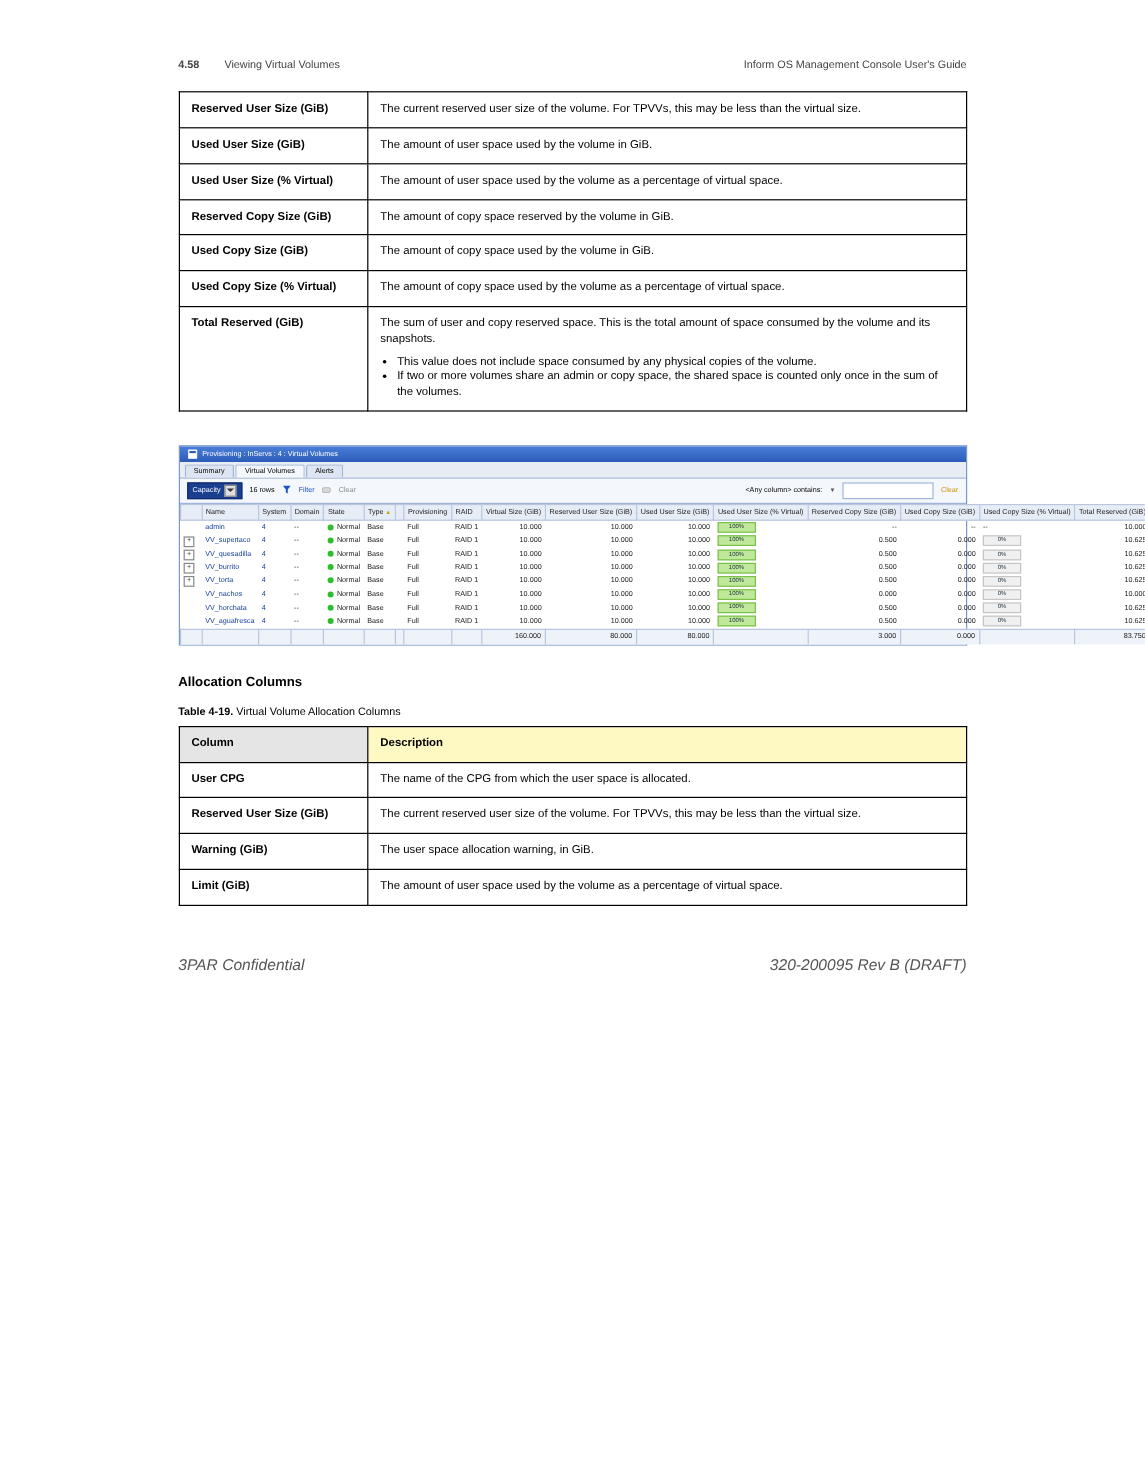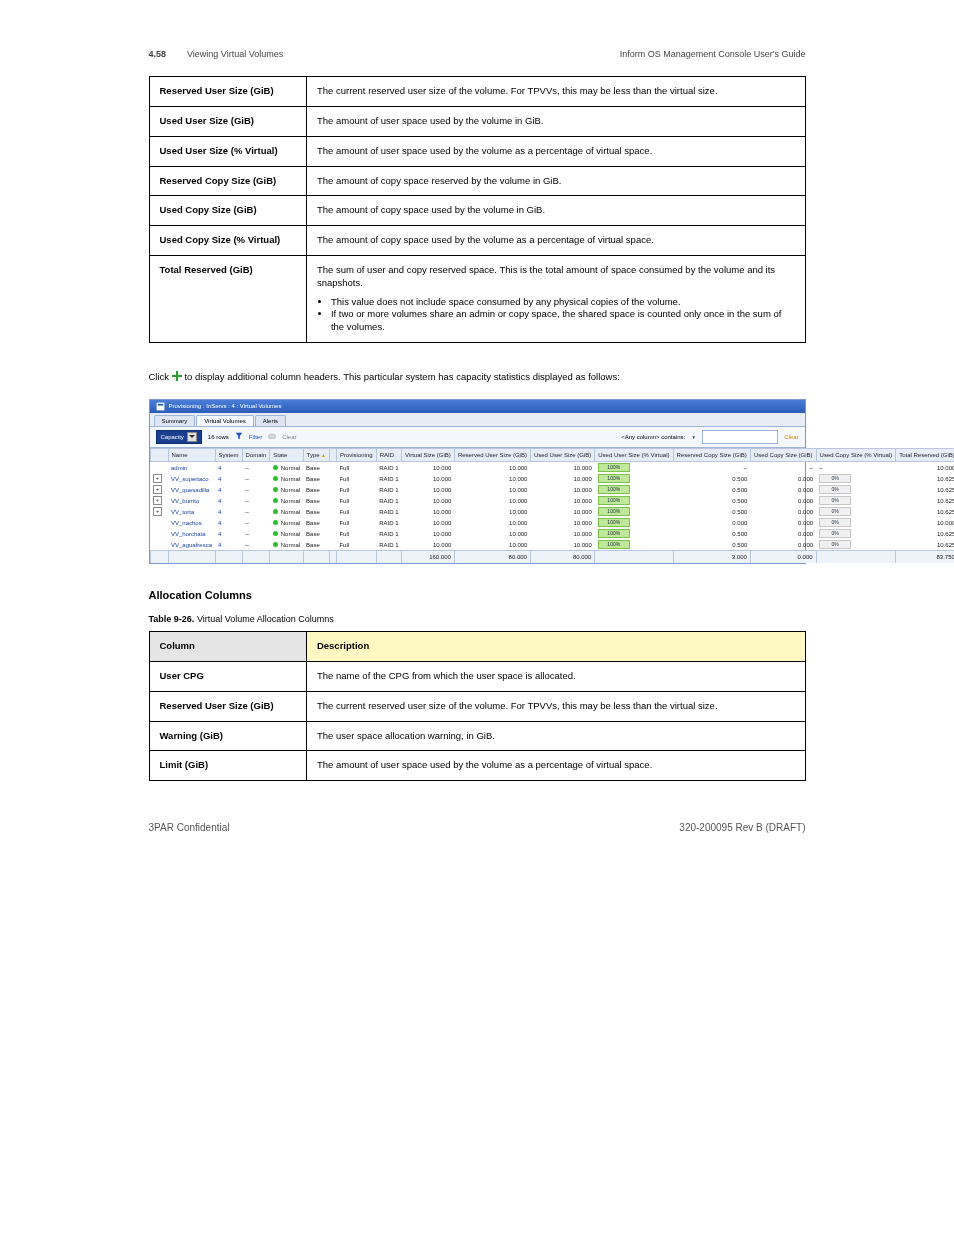--- a/index.html
+++ b/index.html
@@ -99,30 +99,20 @@
           <td class="k"><b>Total Reserved (GiB)</b></td>
           <td>The sum of user and copy reserved space. This is the total amount of space consumed by the volume and its snapshots.<ul style="margin: 6px 0px 0px 14px; padding: 0px;">
               <li>This value does not include space consumed by any physical copies of the volume.</li>
               <li>If two or more volumes share an admin or copy space, the shared space is counted only once in the sum of the volumes.</li>
             </ul></td>
         </tr>
       </tbody>
   </table>
 
   <div class="figwrap">
-    <div class="figlead">
-      <span>Click </span>
-      <span class="addicon">
-        <svg width="10" height="10" viewBox="0 0 10 10">
-            <rect x="0" y="4" width="10" height="2" fill="#2aa12a"></rect>
-            <rect x="4" y="0" width="2" height="10" fill="#2aa12a"></rect>
-          </svg>
-      </span>
-      <span> to display additional column headers. This particular system has capacity statistics displayed as follows:</span>
-    </div>
 
     <div class="ss">
       <div class="titlebar">
         <svg viewBox="0 0 10 10">
             <rect x="1" y="1" width="8" height="8" fill="#fff" stroke="#fff" stroke-width="0.5"></rect>
             <rect x="2" y="2" width="6" height="2" fill="#2b5cb8"></rect>
           </svg>
         <span>Provisioning : InServs : 4 : Virtual Volumes</span>
       </div>
       <div class="tabs" id="ss-tabs"><span class="tab">Summary</span><span class="tab active">Virtual Volumes</span><span class="tab">Alerts</span></div>
@@ -348,21 +338,21 @@
                 <td class="num">83.750</td>
               </tr>
             </tfoot>
         </table>
       </div>
     </div>
   </div>
 
   <div class="h2">Allocation Columns</div>
   <div class="tblhead">
-    <b>Table 9-26.</b>&nbsp;<span>Virtual Volume Allocation Columns</span>
+    <b>Table 4-19.</b>&nbsp;<span>Virtual Volume Allocation Columns</span>
   </div>
   <table class="defs">
     <colgroup>
         <col class="k">
         <col class="v">
       </colgroup>
     <tbody id="lower-defs">
       <tr>
         <td class="k" style="background:#e5e5e5;"><b>Column</b></td>
         <td style="background:#fef9c3;"><b>Description</b></td>
@@ -379,18 +369,18 @@
           <td class="k"><b>Warning (GiB)</b></td>
           <td>The user space allocation warning, in GiB.</td>
         </tr>
         <tr>
           <td class="k"><b>Limit (GiB)</b></td>
           <td>The amount of user space used by the volume as a percentage of virtual space.</td>
         </tr>
       </tbody>
   </table>
 
-  <div style="margin-top:40px;display:flex;justify-content:space-between;font-size:10px;color:#555;">
+  <div style="margin-top:40px;display:flex;justify-content:space-between;font-size:13px;font-style:italic;color:#555;">
     <span>3PAR Confidential</span>
     <span>320-200095 Rev B (DRAFT)</span>
   </div>
 
 </div>
 
 </body></html>

